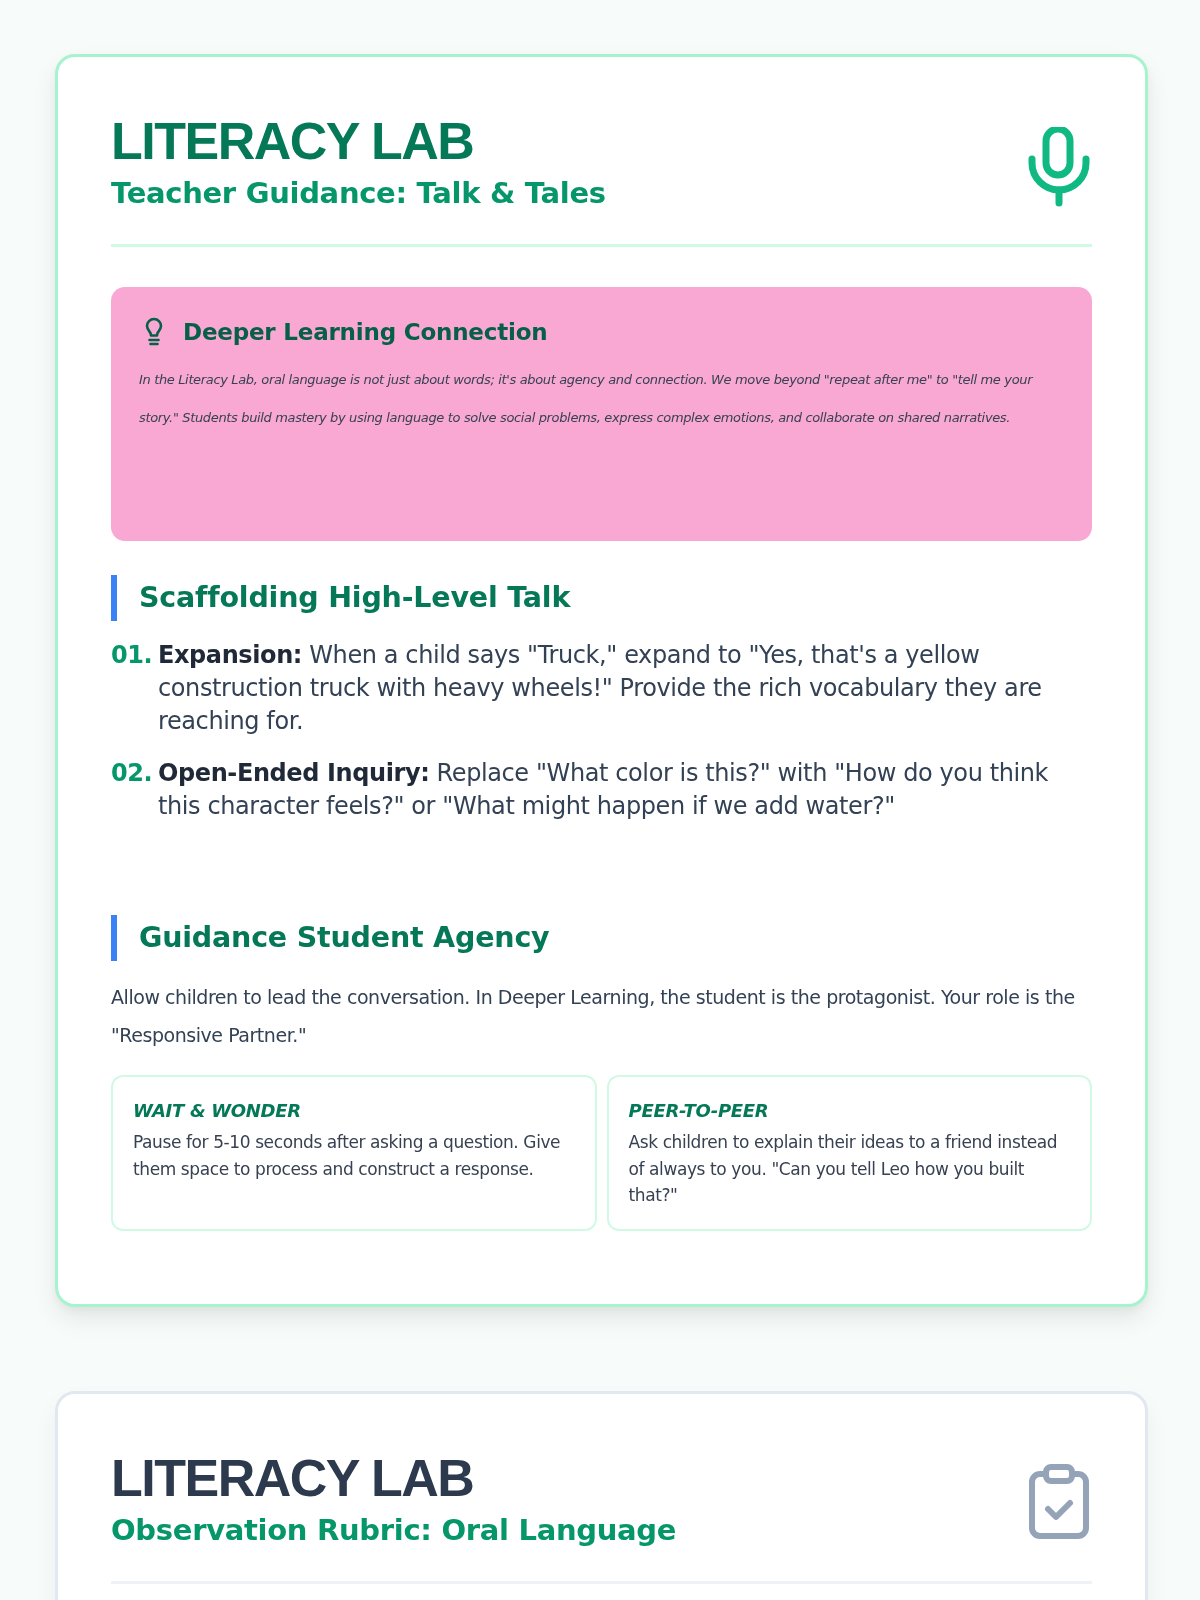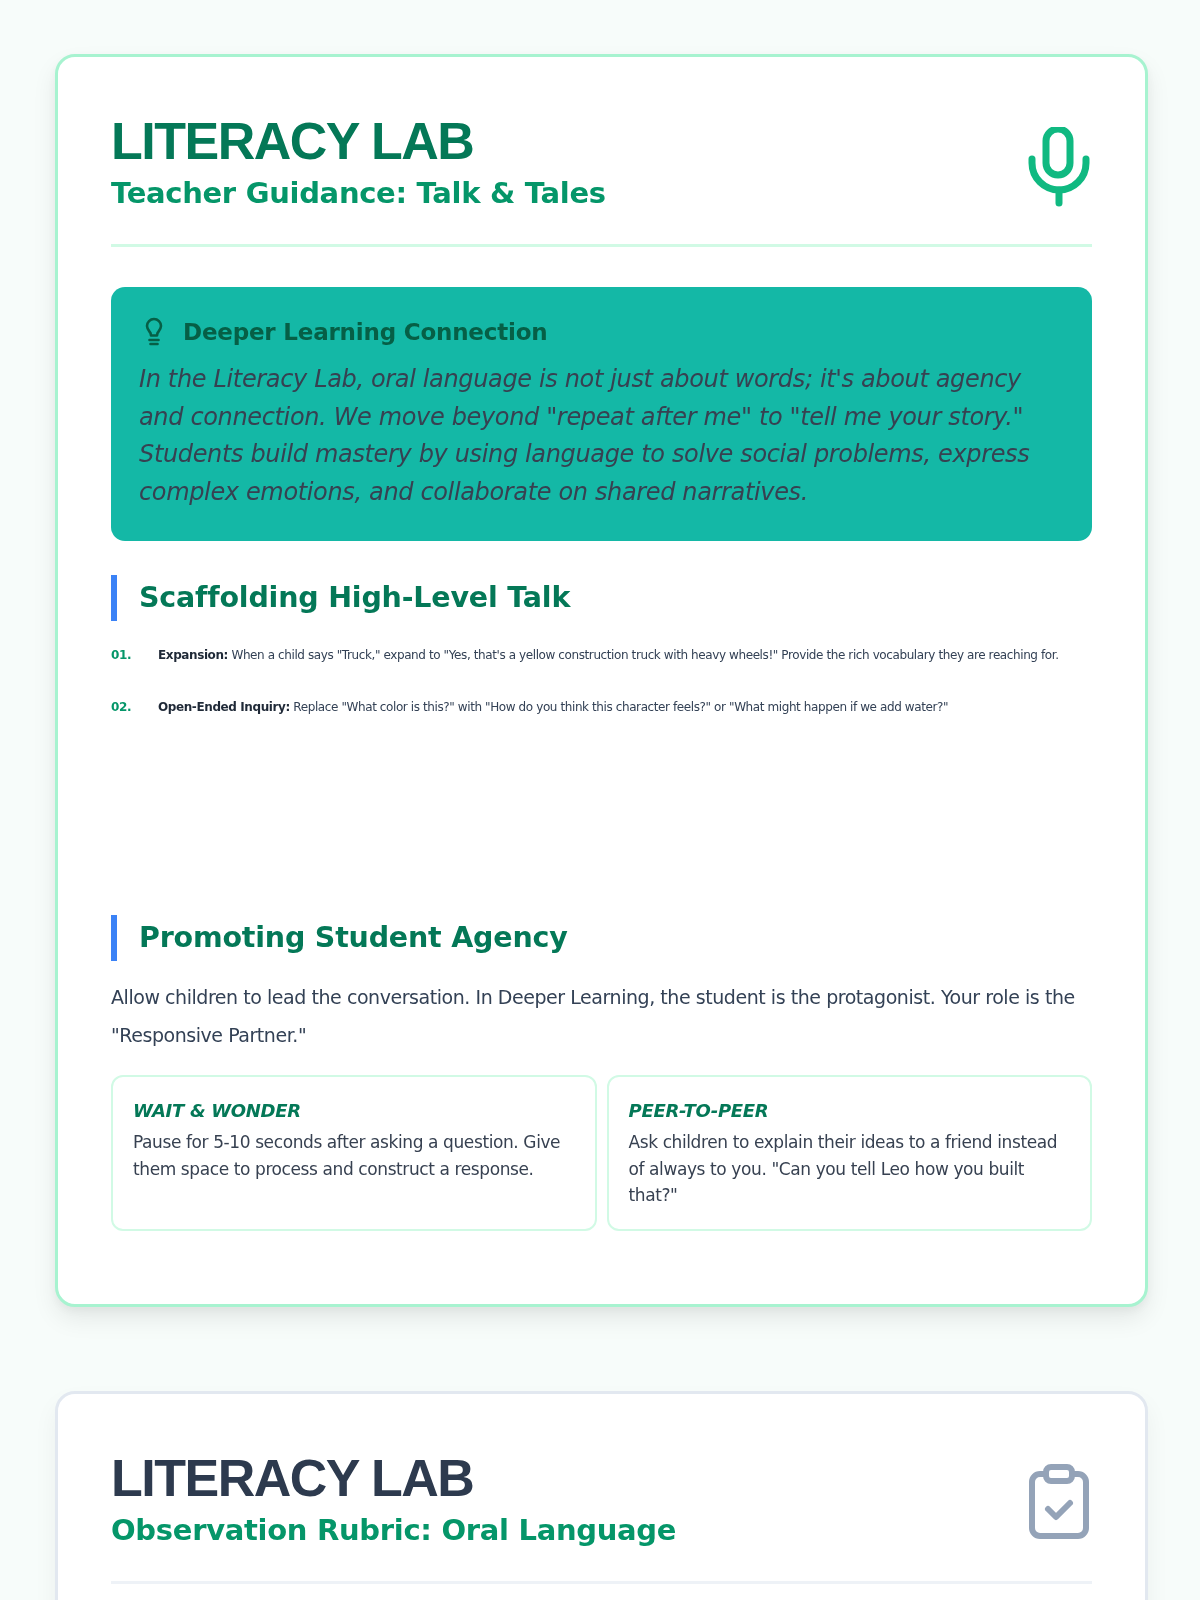--- a/index.html
+++ b/index.html
@@ -76,42 +76,42 @@
       width: 66px;
       height: 80px;
     }
 
     .insight {
       position: absolute;
       left: 0;
       right: 0;
       top: 230px;
       height: 254px;
-      background: #14b8a6;
+      background: #f9a8d4;
       border-radius: 14px;
       padding: 28px 28px 0 28px;
     }
     .insight-head {
       display: flex;
       align-items: center;
       height: 34px;
     }
     .insight-head svg { width: 30px; height: 34px; margin-right: 14px; margin-left: 0; }
     .insight-title {
       font-family: "DejaVu Sans", sans-serif;
       font-weight: 700;
       font-size: 23px;
       color: #065f46;
       letter-spacing: -0.2px;
     }
     .insight-body {
       margin-top: 12px;
       font-family: "DejaVu Sans", sans-serif;
       font-style: italic;
-      font-size: 24px;
+      font-size: 13px;
       line-height: 37.5px;
       color: #374151;
       letter-spacing: -0.35px;
     }
 
     .section-heading {
       position: absolute;
       left: 0;
       right: 0;
       height: 46px;
@@ -131,21 +131,21 @@
       position: absolute;
       left: 0;
       right: 0;
       top: 582px;
       list-style: none;
     }
     .step {
       position: relative;
       padding-left: 47px;
       font-family: "DejaVu Sans", sans-serif;
-      font-size: 12px;
+      font-size: 24px;
       line-height: 33px;
       color: #334155;
       letter-spacing: -0.4px;
       margin-bottom: 19px;
     }
     .step-num {
       position: absolute;
       left: 0;
       top: 0;
       font-weight: 700;
@@ -236,21 +236,21 @@
 
       <ol class="steps">
         <li class="step">
           <span class="step-num">01.</span><span class="step-label">Expansion:</span><span> When a child says "Truck," expand to "Yes, that's a yellow construction truck with heavy wheels!" Provide the rich vocabulary they are reaching for.</span>
         </li>
         <li class="step">
           <span class="step-num">02.</span><span class="step-label">Open-Ended Inquiry:</span><span> Replace "What color is this?" with "How do you think this character feels?" or "What might happen if we add water?"</span>
         </li>
       </ol>
 
-      <h3 class="section-heading sh2">Promoting Student Agency</h3>
+      <h3 class="section-heading sh2">Guidance Student Agency</h3>
 
       <p class="agency-intro">Allow children to lead the conversation. In Deeper Learning, the student is the protagonist. Your role is the "Responsive Partner."</p>
 
       <div class="tips">
         <div class="tip">
           <div class="tip-title">WAIT &amp; WONDER</div>
           <p class="tip-body">Pause for 5-10 seconds after asking a question. Give them space to process and construct a response.</p>
         </div>
         <div class="tip">
           <div class="tip-title">PEER-TO-PEER</div>

